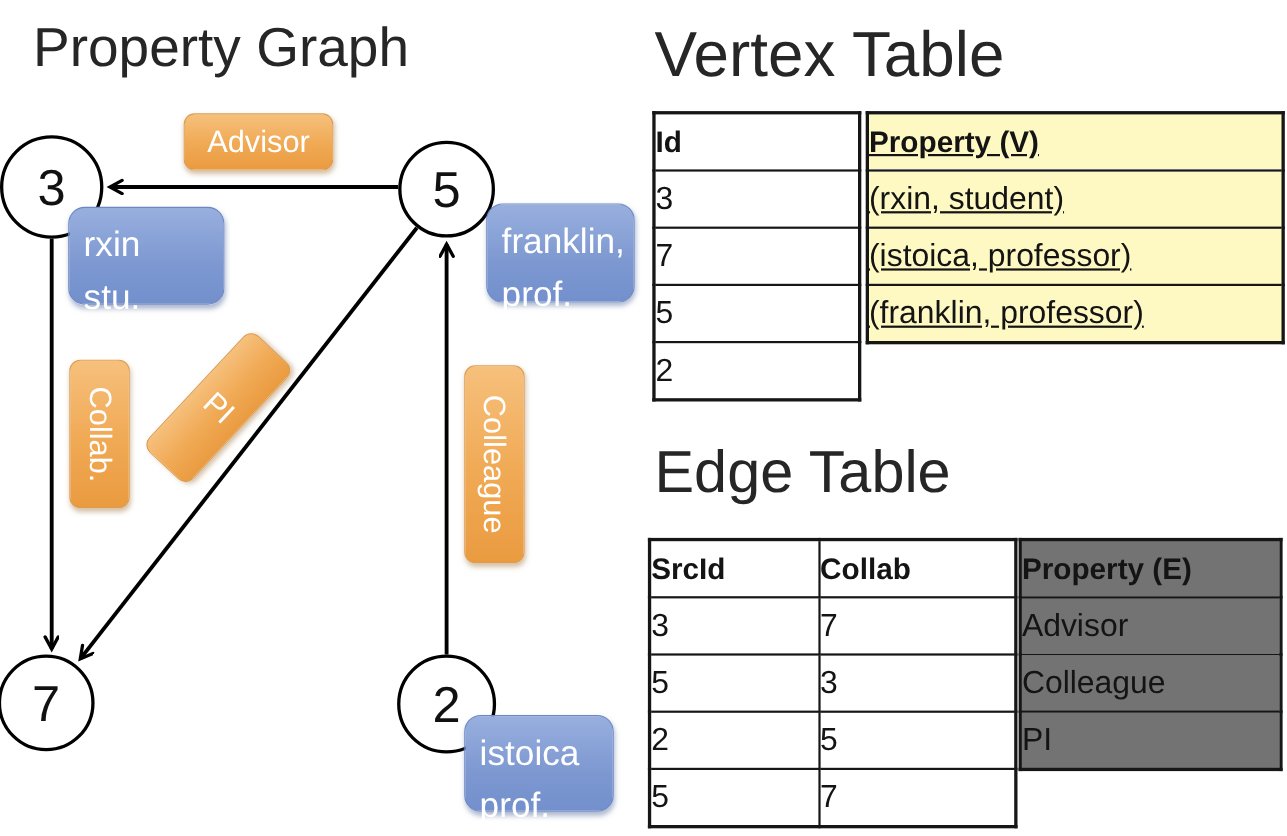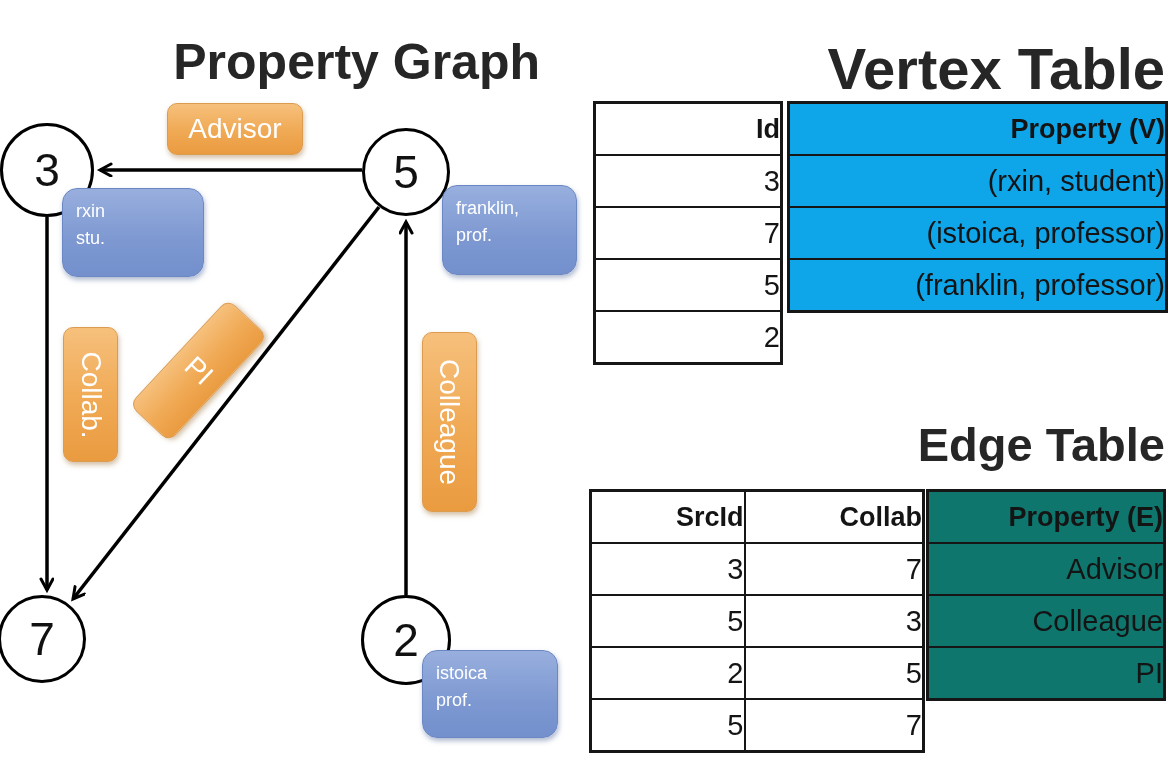--- a/index.html
+++ b/index.html
@@ -3,46 +3,46 @@
 <meta charset="utf-8">
 <style>
   html,body{margin:0;padding:0;}
   body{
     width:1170px;height:760px;position:relative;overflow:hidden;
     background:#ffffff;
     font-family:"Liberation Sans", sans-serif;
     color:#1c1c1c;
   }
   .big-title{
-    position:absolute;text-align:right;font-size:50px;font-weight:700;
-    color:#262626;letter-spacing:0;white-space:nowrap;margin-top:19px;
+    position:absolute;text-align:left;font-size:50px;font-weight:400;
+    color:#262626;letter-spacing:0;white-space:nowrap;
   }
   #graph-title{left:30px;top:14px;width:510px;}
   #vertex-title{left:595px;top:16px;width:570px;font-size:58px;}
-  #edge-title{left:595px;top:398px;width:570px;font-size:47px;}
+  #edge-title{left:595px;top:398px;width:570px;font-size:54px;}
 
   
   #graph-panel{position:absolute;left:0;top:0;width:585px;height:760px;}
   #edge-svg{position:absolute;left:0;top:0;}
   .node{
     position:absolute;box-sizing:border-box;background:#fff;
     border:3.5px solid #000;border-radius:50%;
     display:flex;align-items:center;justify-content:center;
     font-size:46px;color:#111;
   }
   #node-3{left:0px;top:123px;width:94px;height:94px;}
   #node-5{left:362px;top:128px;width:88px;height:88px;}
   #node-7{left:-2px;top:595px;width:88px;height:88px;}
   #node-2{left:361px;top:595px;width:90px;height:90px;}
 
   .vbox{
     position:absolute;box-sizing:border-box;border-radius:15px;
     background:linear-gradient(180deg,#98afde 0%,#7d98d1 60%,#7390cd 100%);
     border:1.5px solid #6b87c4;color:#ffffff;
-    font-size:18px;line-height:1.5;padding:9px 0 0 13px;
+    font-size:32px;line-height:1.5;padding:9px 0 0 13px;
     box-shadow:1px 3px 5px rgba(110,130,170,0.55);
   }
   #vbox-rxin{left:62px;top:188px;width:142px;height:89px;}
   #vbox-franklin{left:422px;top:185px;width:135px;height:90px;margin-left:20px;}
   #vbox-jgonzal{left:57px;top:650px;width:125px;height:93px;}
   #vbox-istoica{left:422px;top:650px;width:136px;height:88px;}
 
   .elabel{
     position:absolute;box-sizing:border-box;border-radius:10px;
     background:linear-gradient(180deg,#f6c07c 0%,#f0a954 55%,#ea9b40 100%);
@@ -55,31 +55,31 @@
   #elabel-colleague{left:422px;top:332px;width:55px;height:180px;}
   #elabel-pi{left:126px;top:343px;width:145px;height:55px;transform:rotate(-47deg);}
   .vert-text{transform:rotate(90deg);white-space:nowrap;}
 
   
   .dtable{
     position:absolute;border-collapse:collapse;table-layout:fixed;background:#fff;
     border:3px solid #161616;
   }
   .dtable th,.dtable td{
-    border:2px solid #161616;text-align:right;vertical-align:middle;
+    border:2px solid #161616;text-align:left;vertical-align:middle;
     padding:0;font-size:29px;color:#141414;overflow:hidden;white-space:nowrap;
   }
   .dtable th{font-size:27px;font-weight:bold;height:50px;}
   .dtable td{height:50px;}
   #vtable-left{left:593px;top:101px;width:190px;}
   #vtable-right{left:787px;top:101px;width:381px;}
   #etable-left{left:589px;top:489px;width:333px;}
   #etable-right{left:926px;top:489px;width:240px;}
-  .vprop{background:#0ea5e9;}
-  .eprop{background:#0f766e;}
+  .vprop{background:#fef9c3;text-decoration:underline;}
+  .eprop{background:#737373;}
 </style>
 </head>
 <body>
 
 <div id="graph-panel">
 
   <div id="graph-title" class="big-title">Property Graph</div>
 
   <svg id="edge-svg" width="585" height="760">
     <defs>

